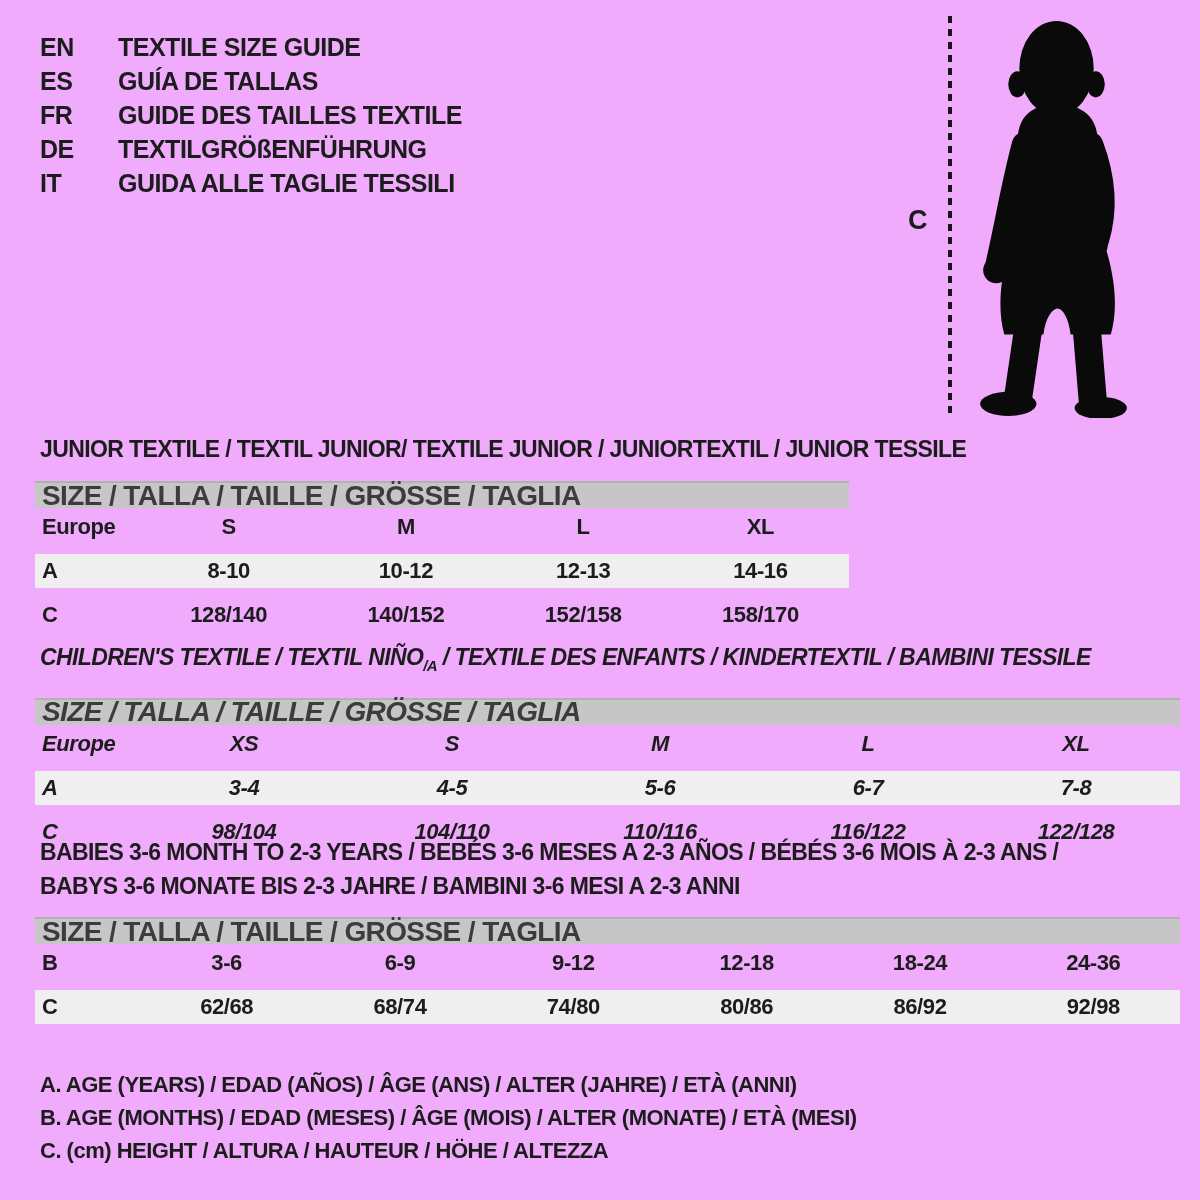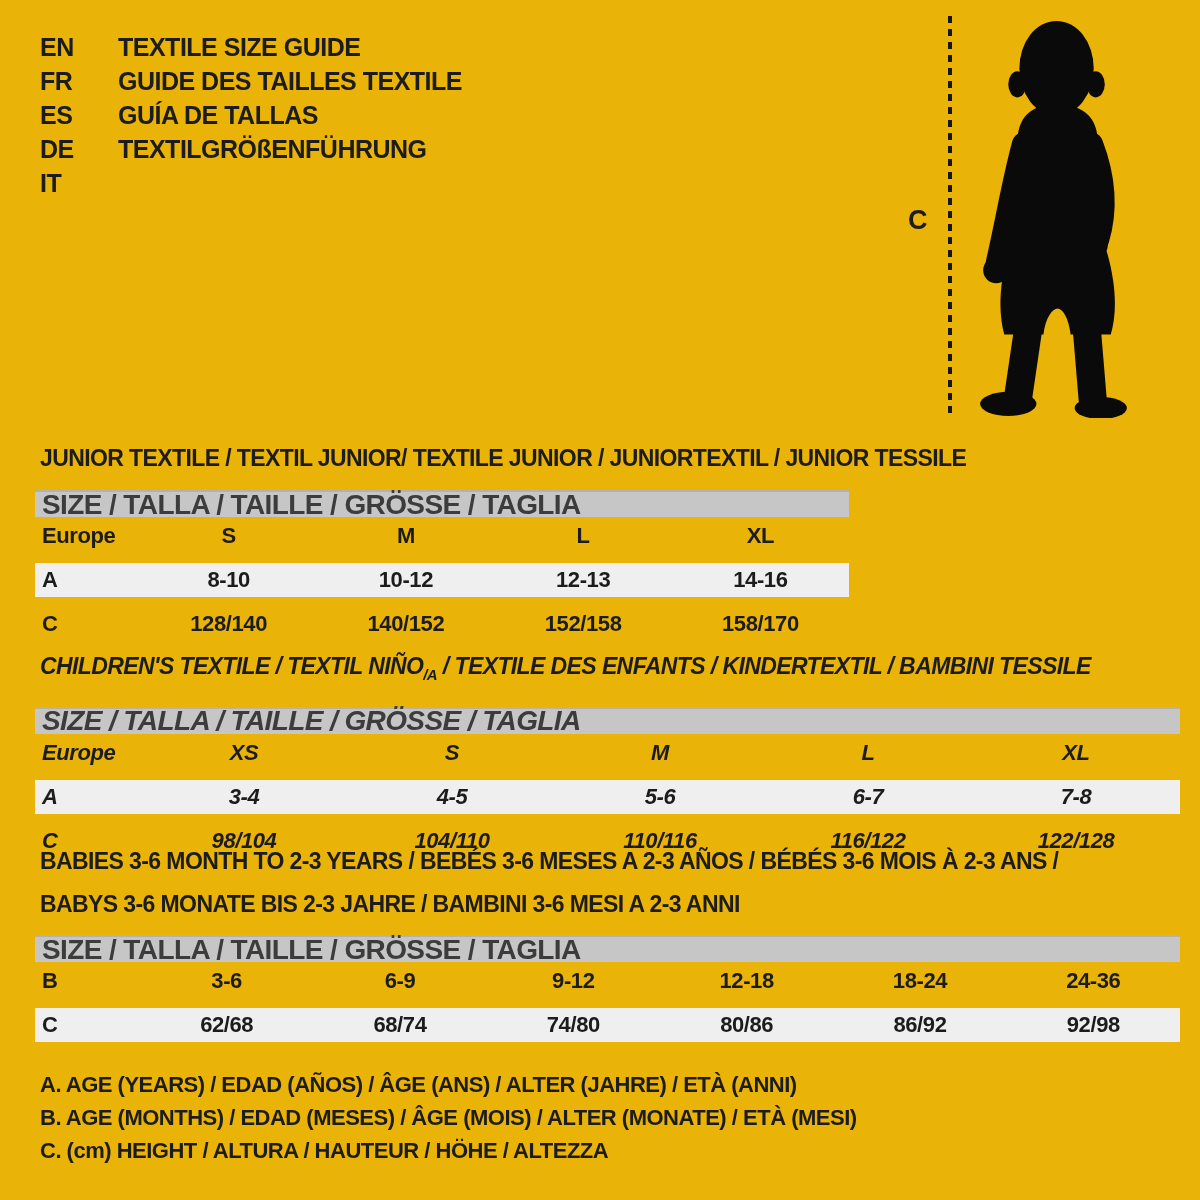--- a/index.html
+++ b/index.html
@@ -4,21 +4,21 @@
 <style>
   * { margin: 0; padding: 0; box-sizing: border-box; }
   html, body { background: #ffffff; }
   body {
     width: 1200px; height: 1200px;
     font-family: "Liberation Sans", sans-serif;
     color: #1c1c1c;
     position: relative;
     overflow: hidden;
   }
-  .canvas { position: absolute; inset: 0; background: #eab308; }
+  .canvas { position: absolute; inset: 0; background: #f0abfc; }
 
   
   .langs { position: absolute; left: 40px; top: 30px; }
   .lang-row { display: flex; height: 34px; align-items: center; }
   .lang-code {
     width: 78px; font-size: 25px; font-weight: 700;
     letter-spacing: -0.5px; font-stretch: condensed;
   }
   .lang-label {
     font-size: 25px; font-weight: 700; letter-spacing: -0.5px;
@@ -67,47 +67,48 @@
   .t-row .cell { text-align: center; }
 
   
   .legend { position: absolute; left: 40px; top: 1068px; }
   .legend-line {
     font-size: 22px; font-weight: 700; letter-spacing: -0.5px;
     font-stretch: condensed; height: 33px; display: flex; align-items: center;
     white-space: nowrap;
   }
 
-  .title-line { display: block; margin-top: 9px; }
+  .title-line { display: block; }
   .title-small { font-size: 15px; vertical-align: sub; font-weight: 700; }
 </style>
 </head>
 <body>
 
 <div class="canvas">
 
   <div class="langs">
     <div class="lang-row">
       <span class="lang-code">EN</span>
       <span class="lang-label">TEXTILE SIZE GUIDE</span>
     </div>
     <div class="lang-row">
+      <span class="lang-code">ES</span>
+      <span class="lang-label">GUÍA DE TALLAS</span>
+    </div>
+    <div class="lang-row">
       <span class="lang-code">FR</span>
       <span class="lang-label">GUIDE DES TAILLES TEXTILE</span>
     </div>
     <div class="lang-row">
-      <span class="lang-code">ES</span>
-      <span class="lang-label">GUÍA DE TALLAS</span>
-    </div>
-    <div class="lang-row">
       <span class="lang-code">DE</span>
       <span class="lang-label">TEXTILGRÖßENFÜHRUNG</span>
     </div>
     <div class="lang-row">
       <span class="lang-code">IT</span>
+      <span class="lang-label">GUIDA ALLE TAGLIE TESSILI</span>
     </div>
   </div>
 
   <span class="measure-c">C</span>
   <div class="dash-line"></div>
   <svg class="silhouette" viewBox="0 0 172 400" xmlns="http://www.w3.org/2000/svg">
     <g fill="#0a0a0a" stroke="none">
 
       <ellipse cx="92" cy="52" rx="37" ry="47"></ellipse>
       <ellipse cx="53" cy="68" rx="9" ry="13"></ellipse>

